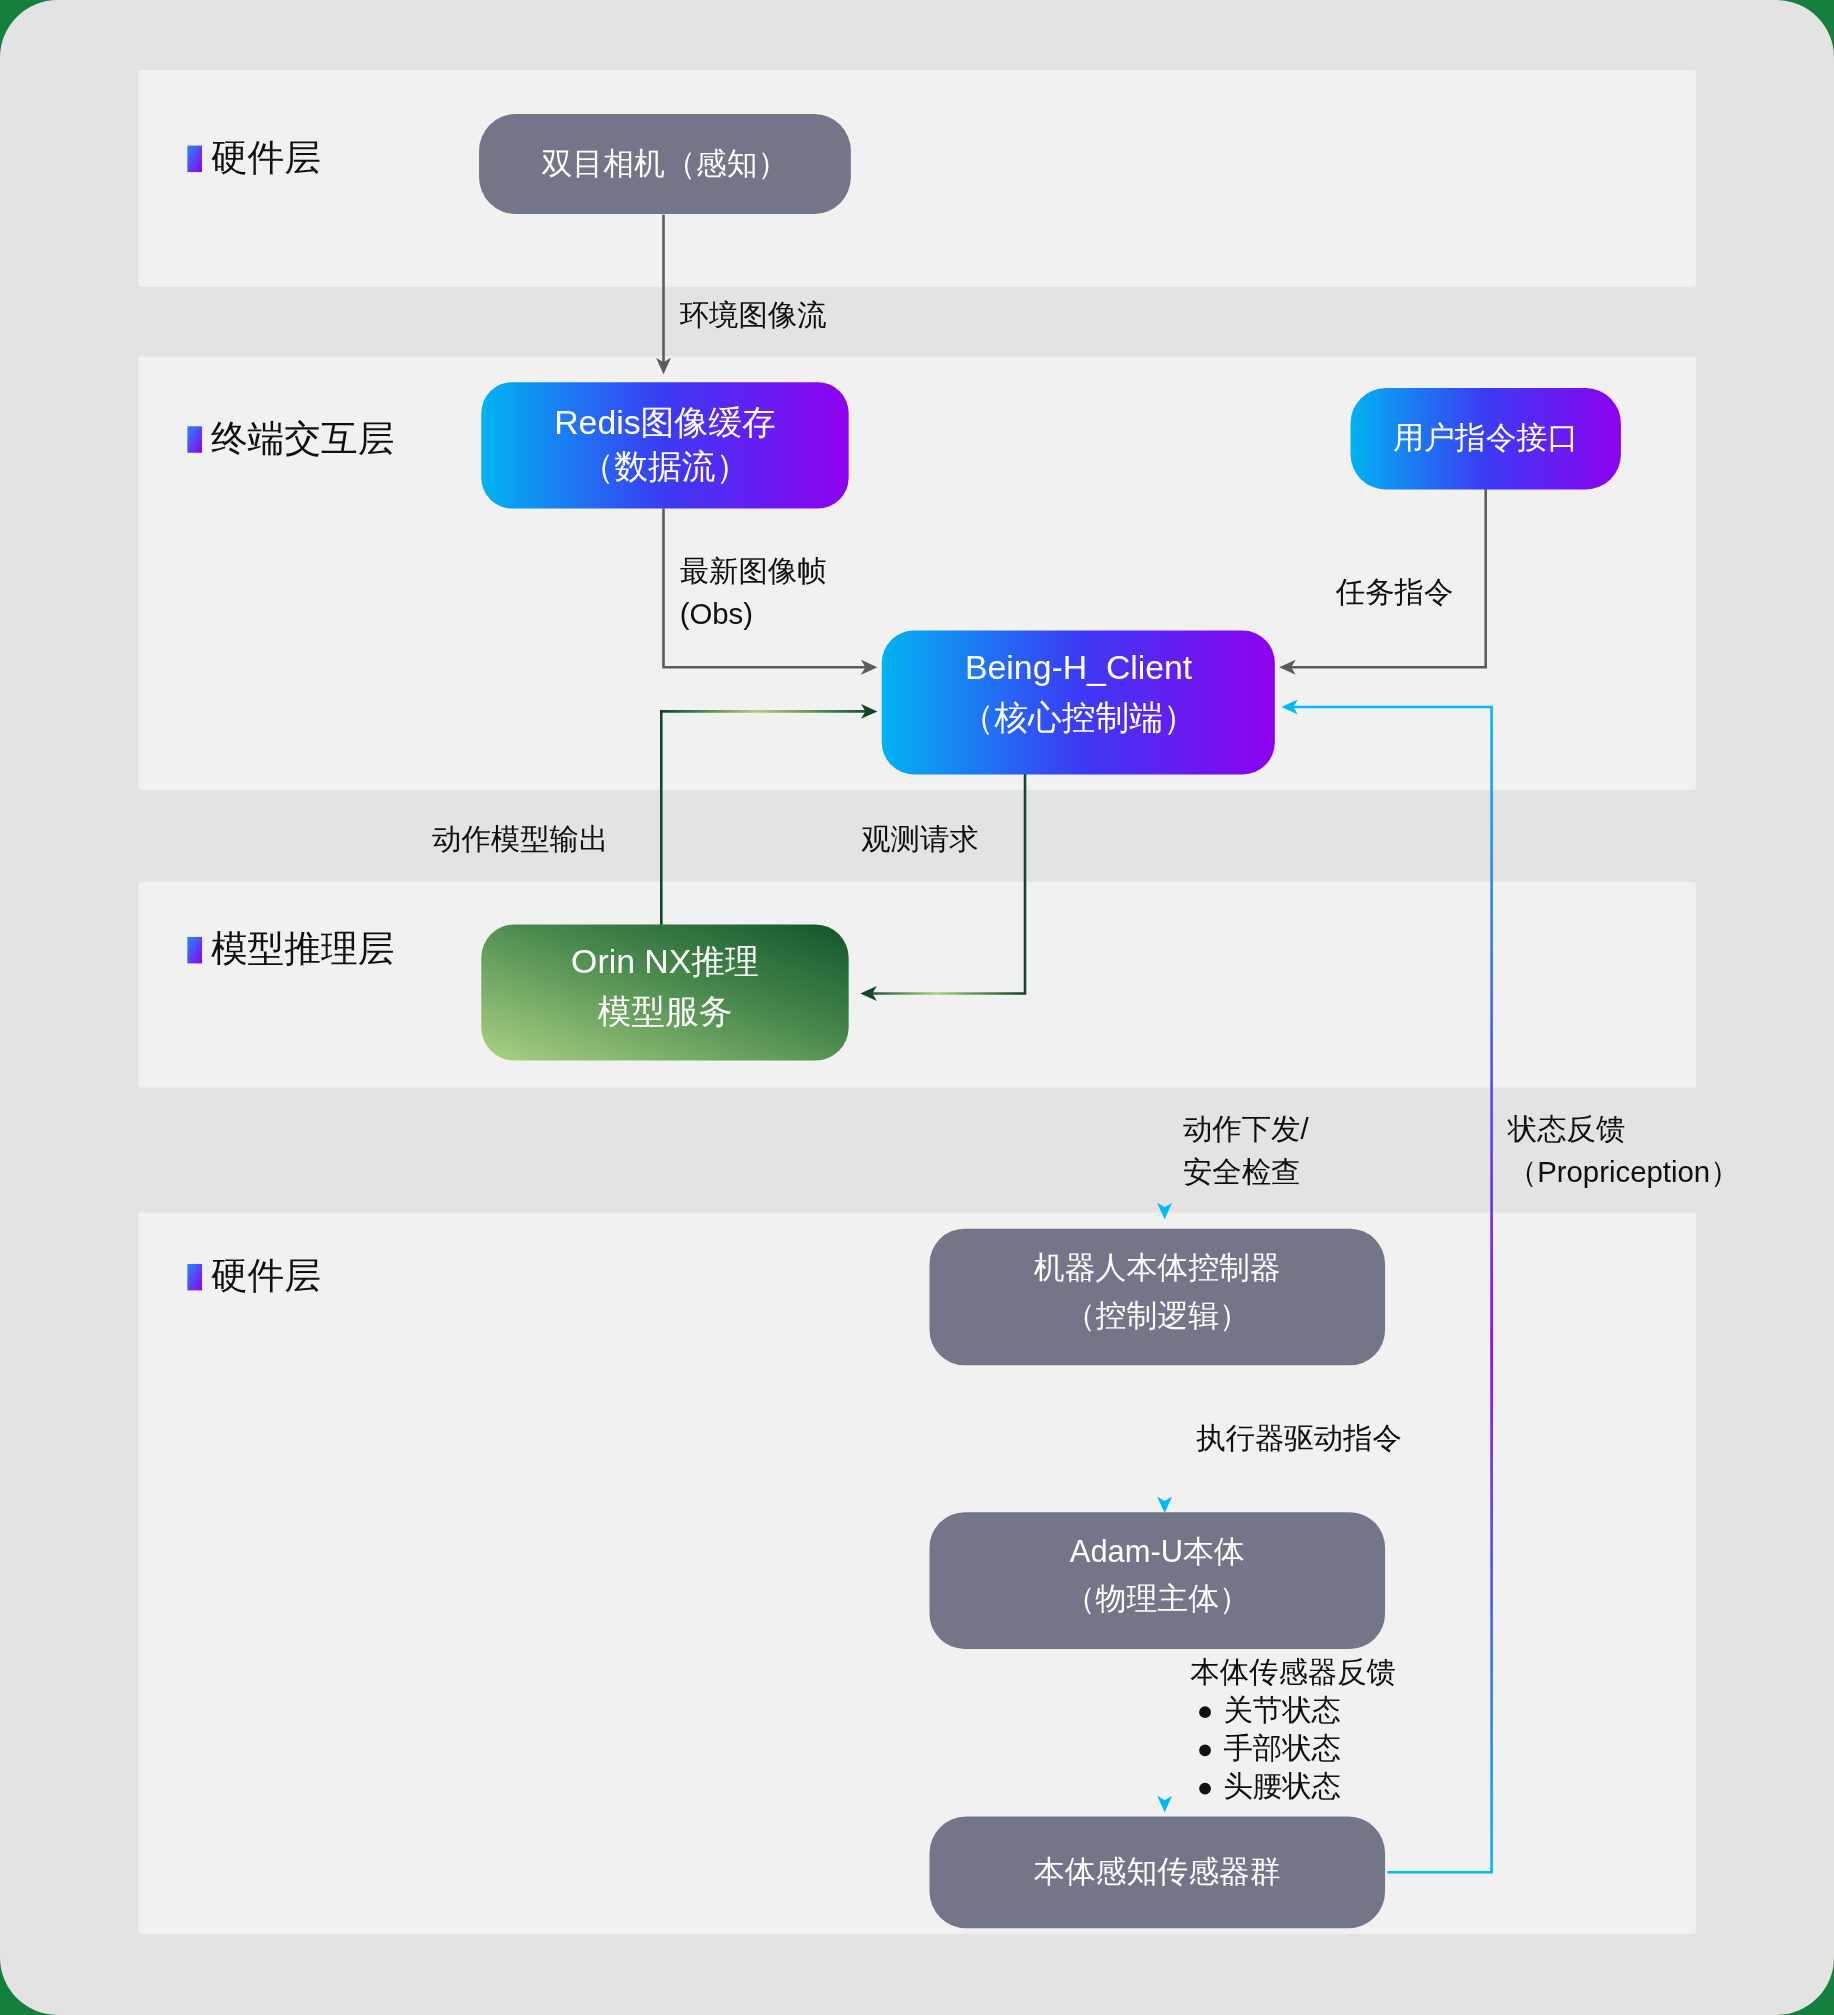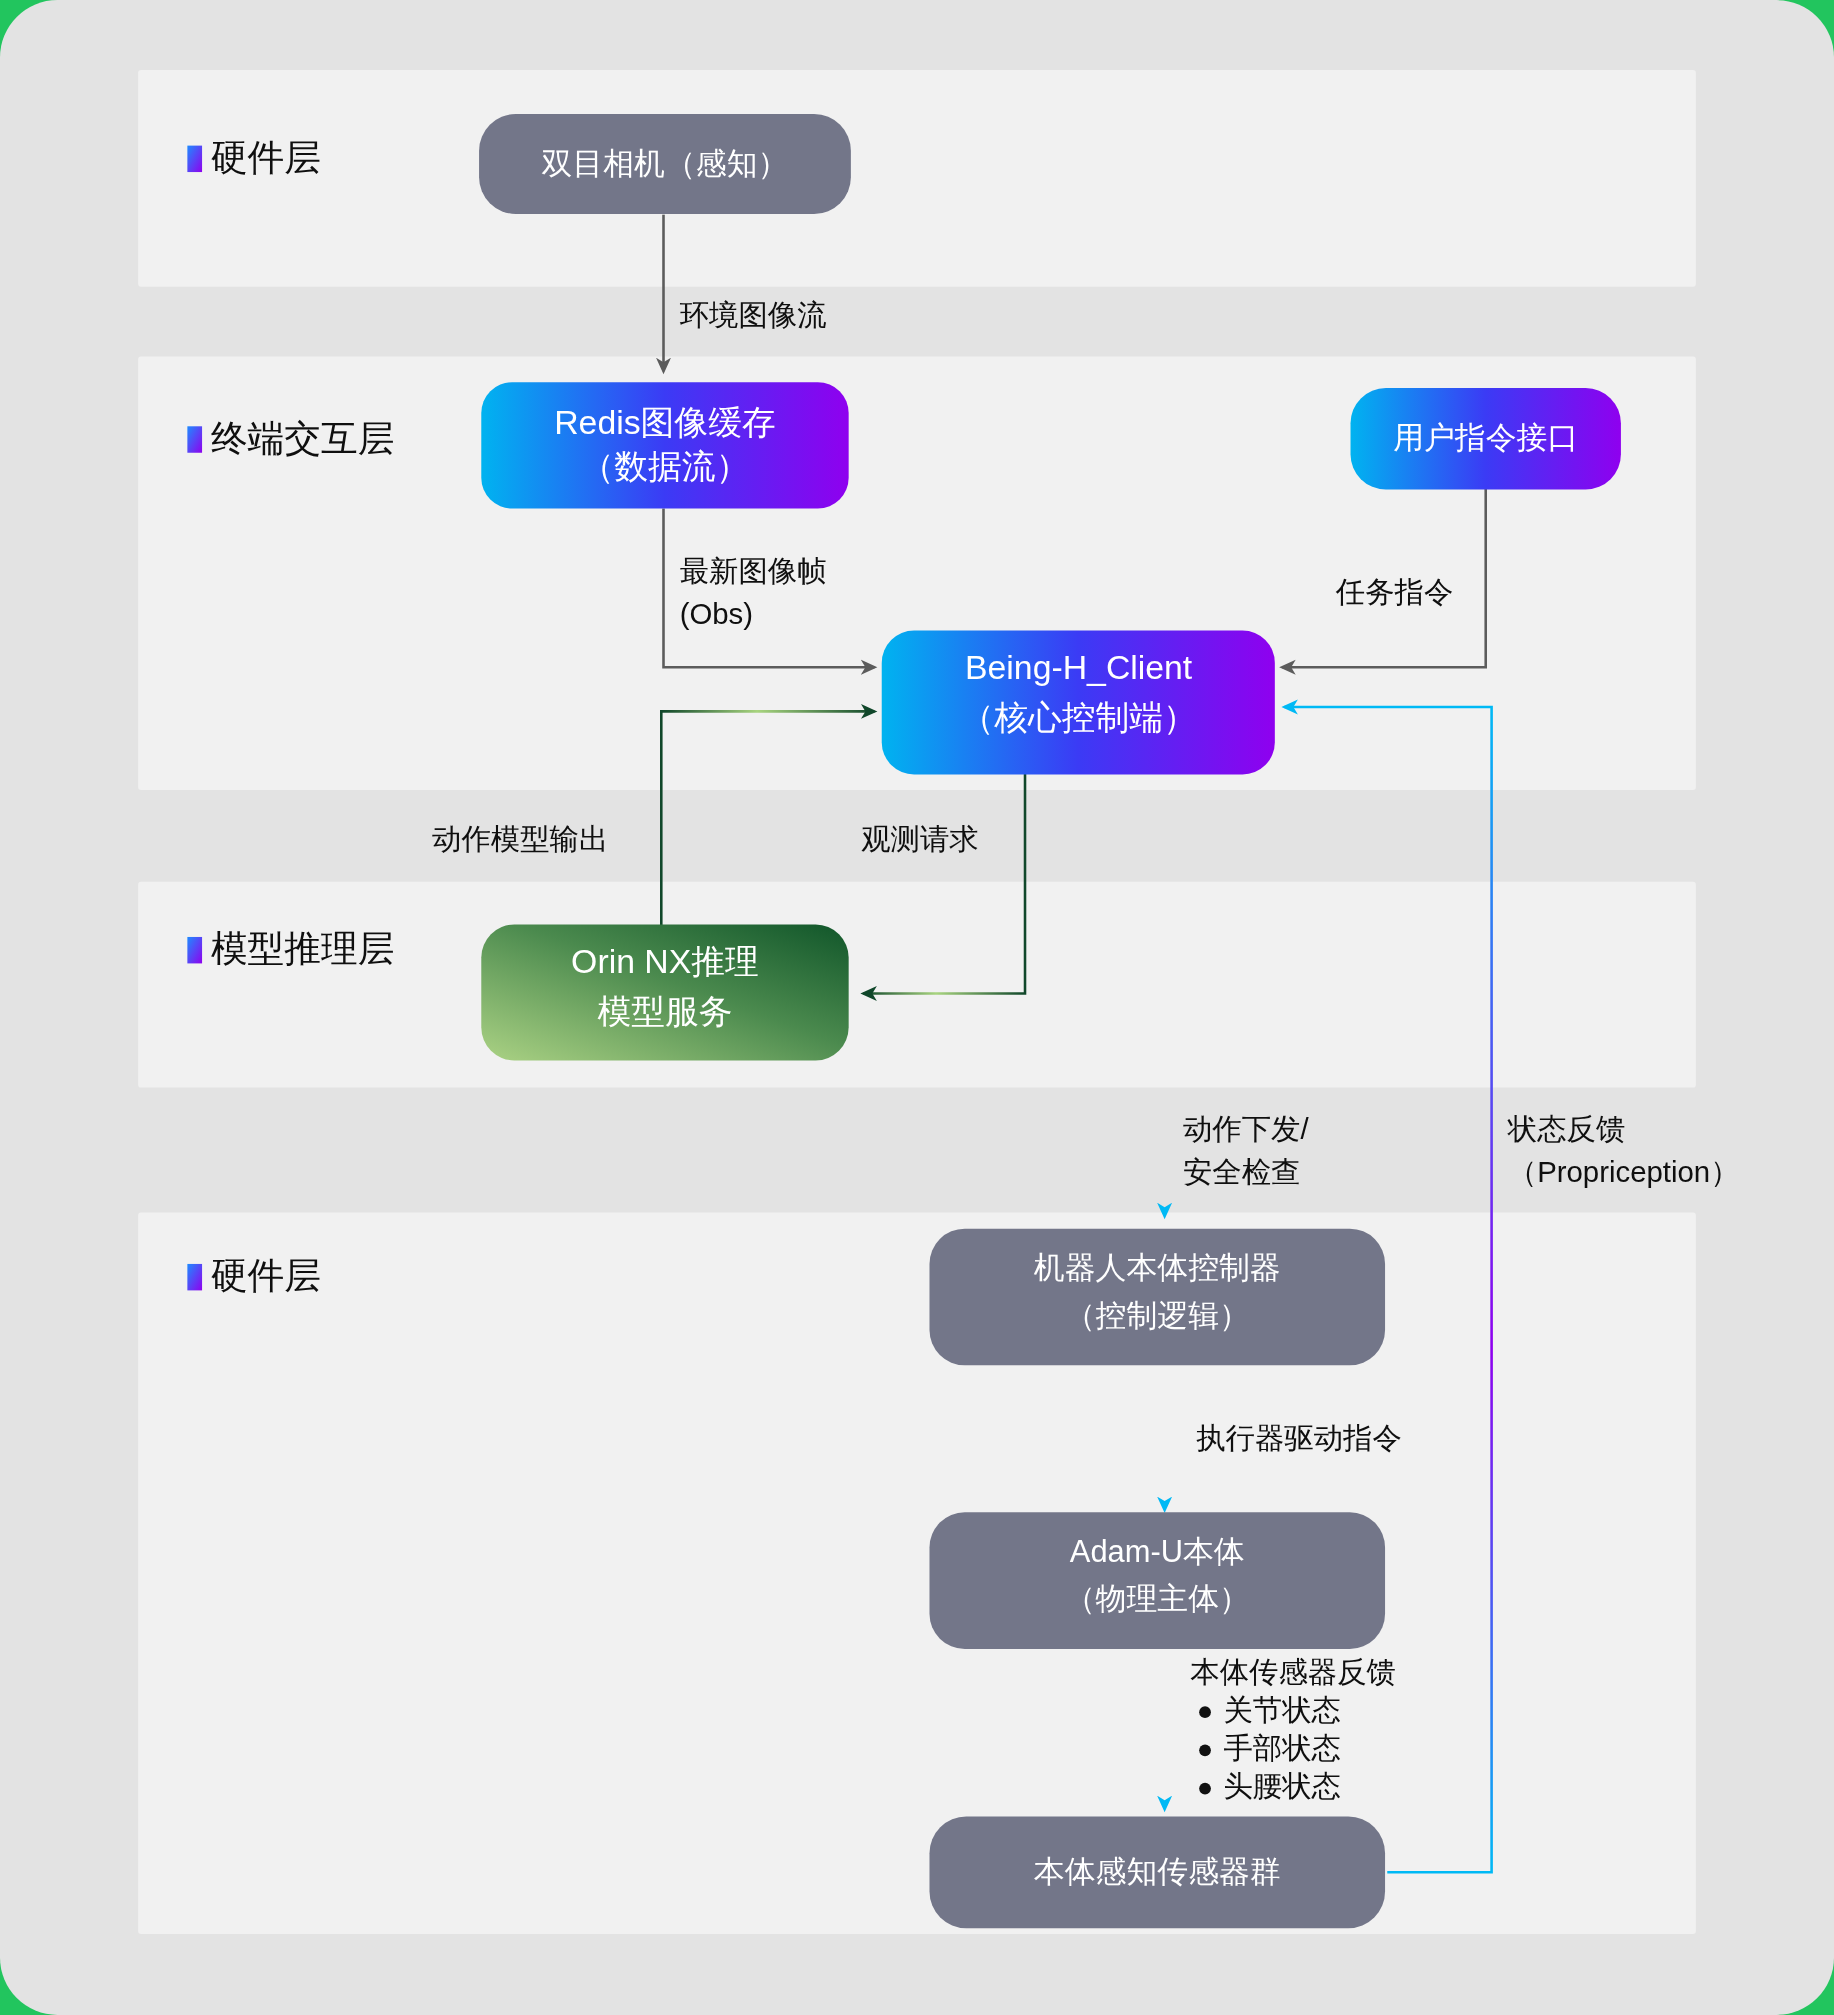--- a/index.html
+++ b/index.html
@@ -4,21 +4,21 @@
 <style>
   html, body {
     margin: 0;
     padding: 0;
     background: #ffffff;
   }
   #root {
     position: relative;
     width: 1834px;
     height: 2015px;
-    background: #22c55e;
+    background: #15803d;
     font-family: "Liberation Sans", "DejaVu Sans", sans-serif;
     overflow: hidden;
   }
   #canvas {
     position: absolute;
     left: 0;
     top: 0;
     width: 1834px;
     height: 2015px;
     display: block;

